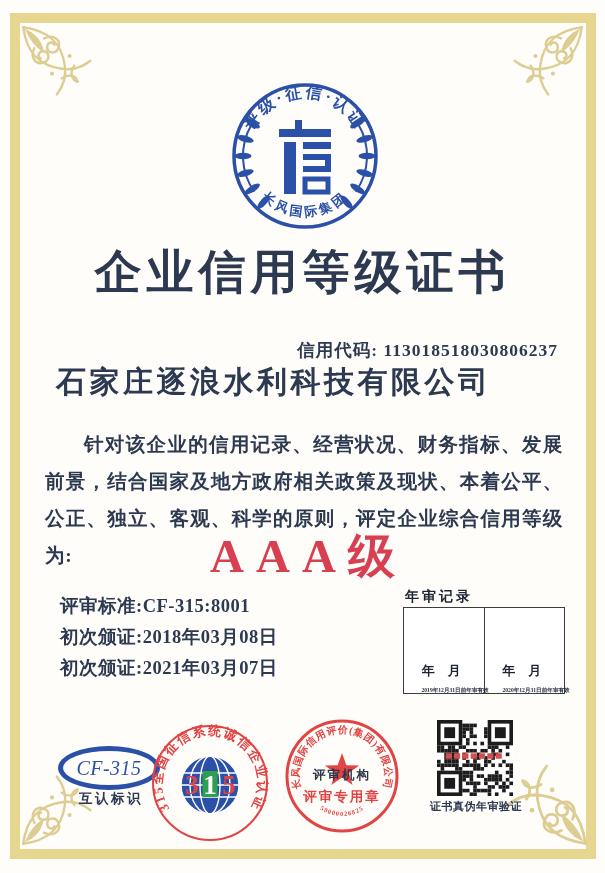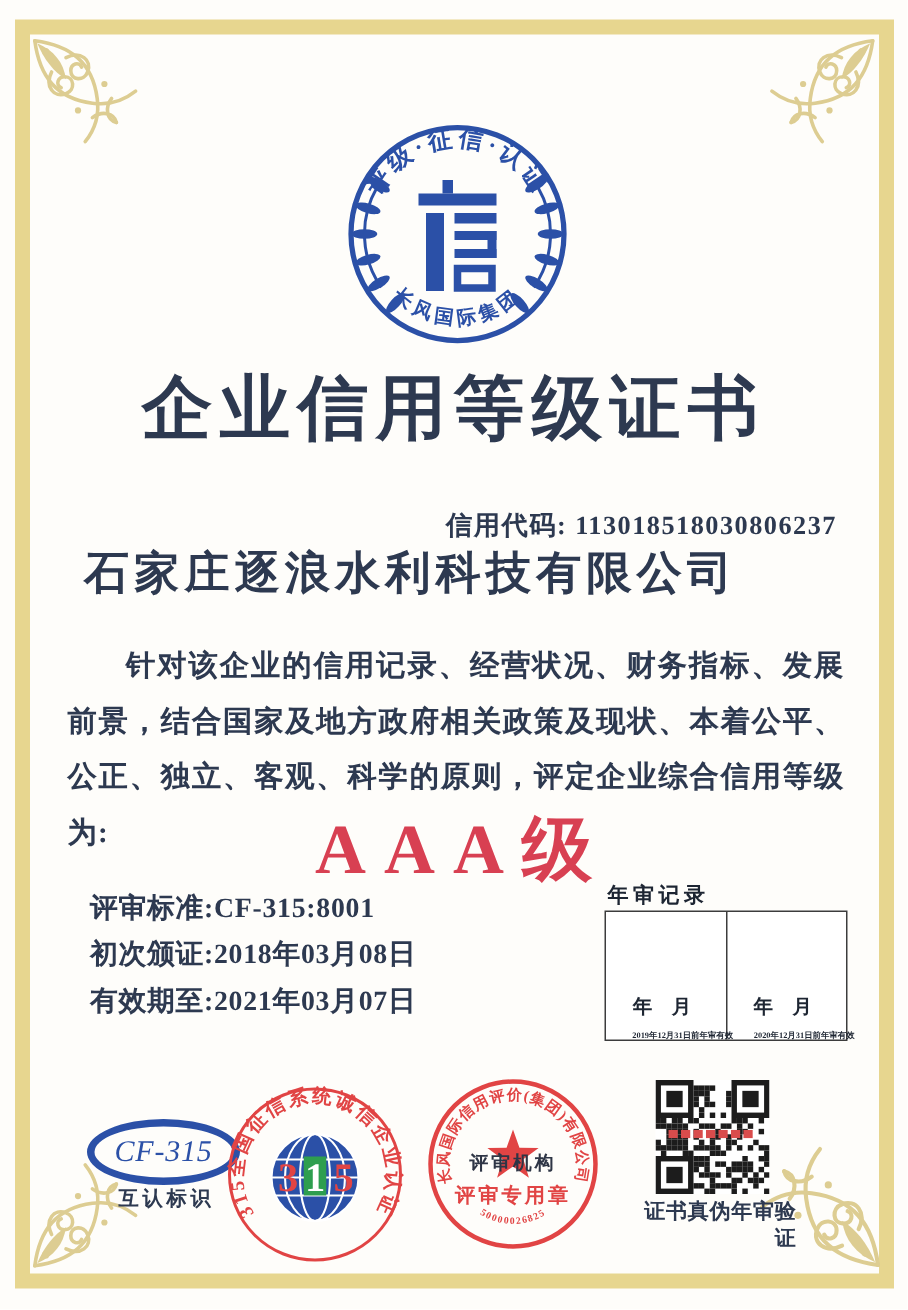--- a/index.html
+++ b/index.html
@@ -32,21 +32,21 @@
     position:absolute;top:362px;left:56px;right:30px;
     font-size:30px;font-weight:bold;color:#2d3950;letter-spacing:3.5px;white-space:nowrap;
   }
   .body-par{
     position:absolute;top:426px;left:45px;right:42px;
     font-size:19.5px;line-height:37px;font-weight:bold;color:#2d3950;
     text-align:justify;text-indent:2em;letter-spacing:0.8px;
   }
   .rating{
     position:absolute;top:525px;left:0;right:0;text-align:center;
-    font-size:47px;font-weight:bold;color:#d8playing;color:#d84052;letter-spacing:12px;text-indent:12px;margin-top:10px;
+    font-size:47px;font-weight:bold;color:#d8playing;color:#d84052;letter-spacing:12px;text-indent:12px;
   }
   .details{
     position:absolute;top:591px;left:60px;
     font-size:18.5px;font-weight:bold;color:#2d3950;line-height:31px;letter-spacing:0.5px;
   }
   .ar-title{
     position:absolute;top:588px;left:405px;
     font-size:14px;font-weight:bold;color:#1d2532;letter-spacing:3px;
   }
   .ar-box{
@@ -73,22 +73,22 @@
   }
   .cf-label{
     position:absolute;left:79px;top:790px;
     font-size:13.5px;font-weight:bold;color:#2d3950;letter-spacing:2.5px;
   }
   .seal-globe{position:absolute;left:150px;top:722px;width:120px;height:122px;}
   .seal-review{position:absolute;left:284px;top:717px;width:118px;height:120px;}
 
   .qr-wrap{position:absolute;left:437px;top:720px;width:76px;height:76px;background:#fff;}
   .qr-caption{
-    position:absolute;left:421px;top:799px;width:110px;text-align:right;
-    font-size:14px;font-weight:bold;color:#2d3950;letter-spacing:0.5px;
+    position:absolute;left:421px;top:799px;width:110px;text-align:center;
+    font-size:11px;font-weight:bold;color:#2d3950;letter-spacing:0.5px;
   }
 </style>
 </head>
 <body>
 
 <div class="cert">
 
   <div class="gold-frame"></div>
 
   <svg class="orn tl" viewBox="0 0 100 100">
@@ -226,21 +226,21 @@
 
   <div class="title">企业信用等级证书</div>
   <div class="credit">信用代码: 113018518030806237</div>
   <div class="company">石家庄逐浪水利科技有限公司</div>
   <div class="body-par">针对该企业的信用记录、经营状况、财务指标、发展前景，结合国家及地方政府相关政策及现状、本着公平、公正、独立、客观、科学的原则，评定企业综合信用等级为:</div>
   <div class="rating">AAA级</div>
 
   <div class="details">
     <div>评审标准:CF-315:8001</div>
     <div>初次颁证:2018年03月08日</div>
-    <div>有效期至:2021年03月07日</div>
+    <div>初次颁证:2021年03月07日</div>
   </div>
 
   <div class="ar-title">年审记录</div>
   <div class="ar-box">
     <div class="ar-cell">
       <div class="ar-ym">年　月</div>
       <div class="ar-note">2019年12月31日前年审有效</div>
     </div>
     <div class="ar-cell">
       <div class="ar-ym">年　月</div>

